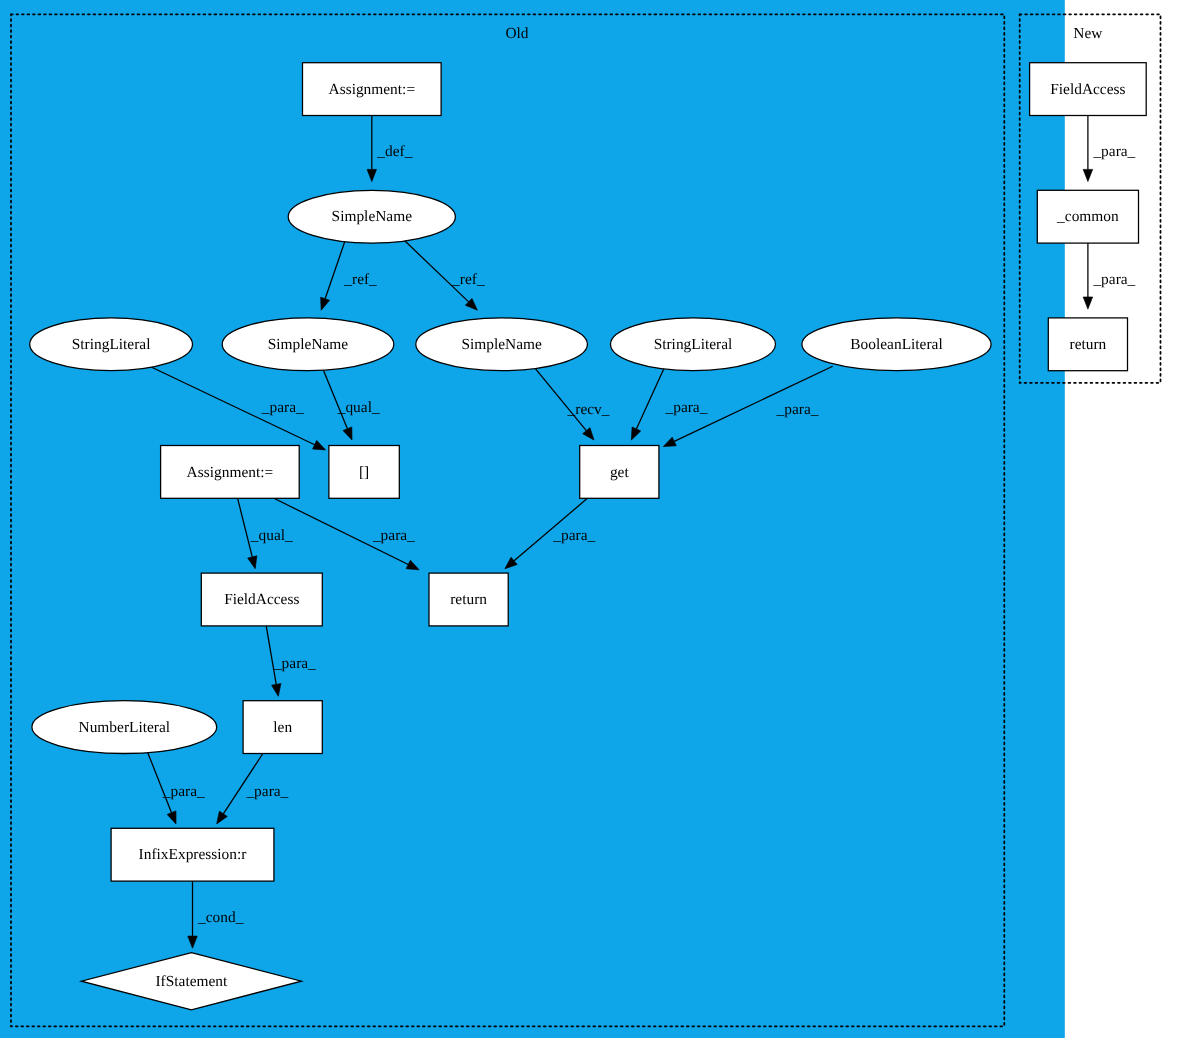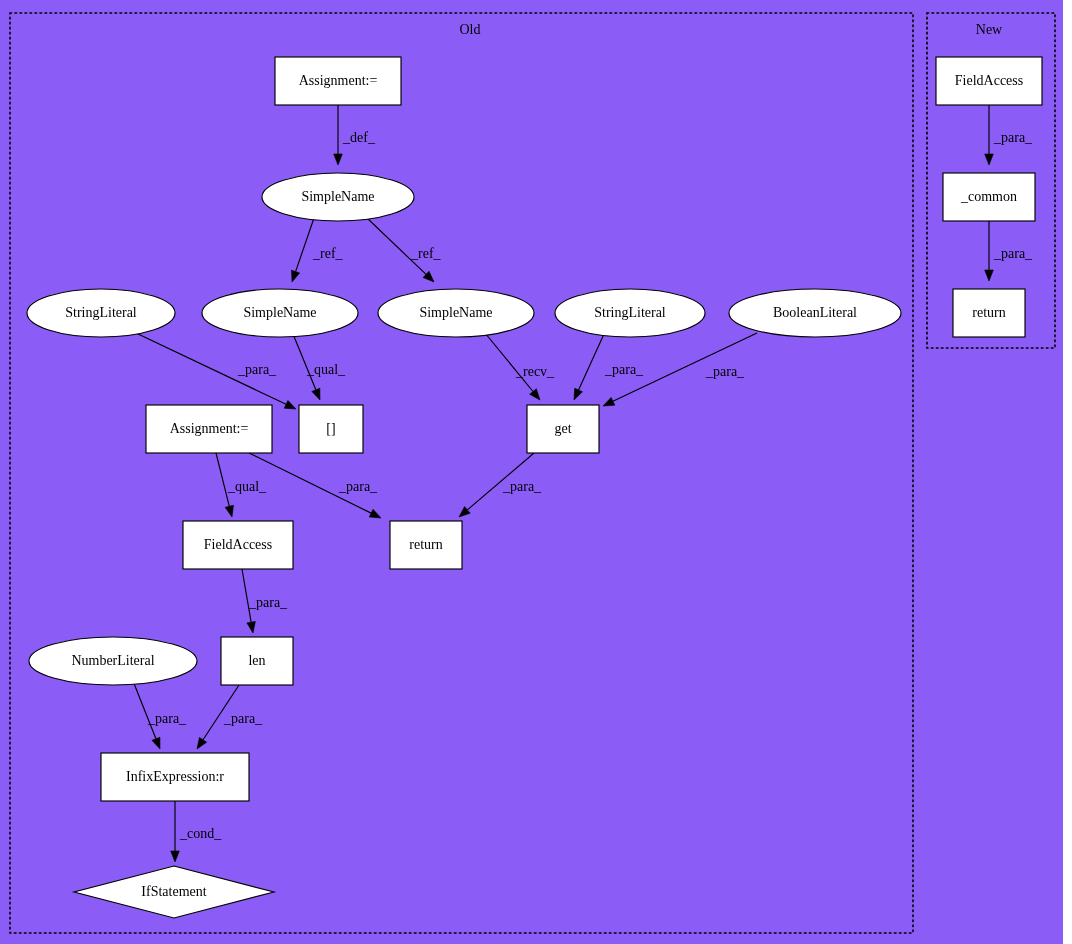--- a/index.html
+++ b/index.html
@@ -2,23 +2,23 @@
 <html><head>
 <meta charset="utf-8">
 <style>
   html, body {
     margin: 0;
     padding: 0;
     background: #ffffff;
   }
   #canvas-wrap {
     position: relative;
-    width: 1063px;
+    width: 968px;
     height: 944px;
-    background: #8b5cf6;
+    background: #0ea5e9;
     font-family: "Liberation Serif", "DejaVu Serif", serif;
   }
   svg#graph {
     display: block;
     width: 1072px;
     height: 944px;
   }
   .cluster-box {
     fill: none;
     stroke: #000000;

